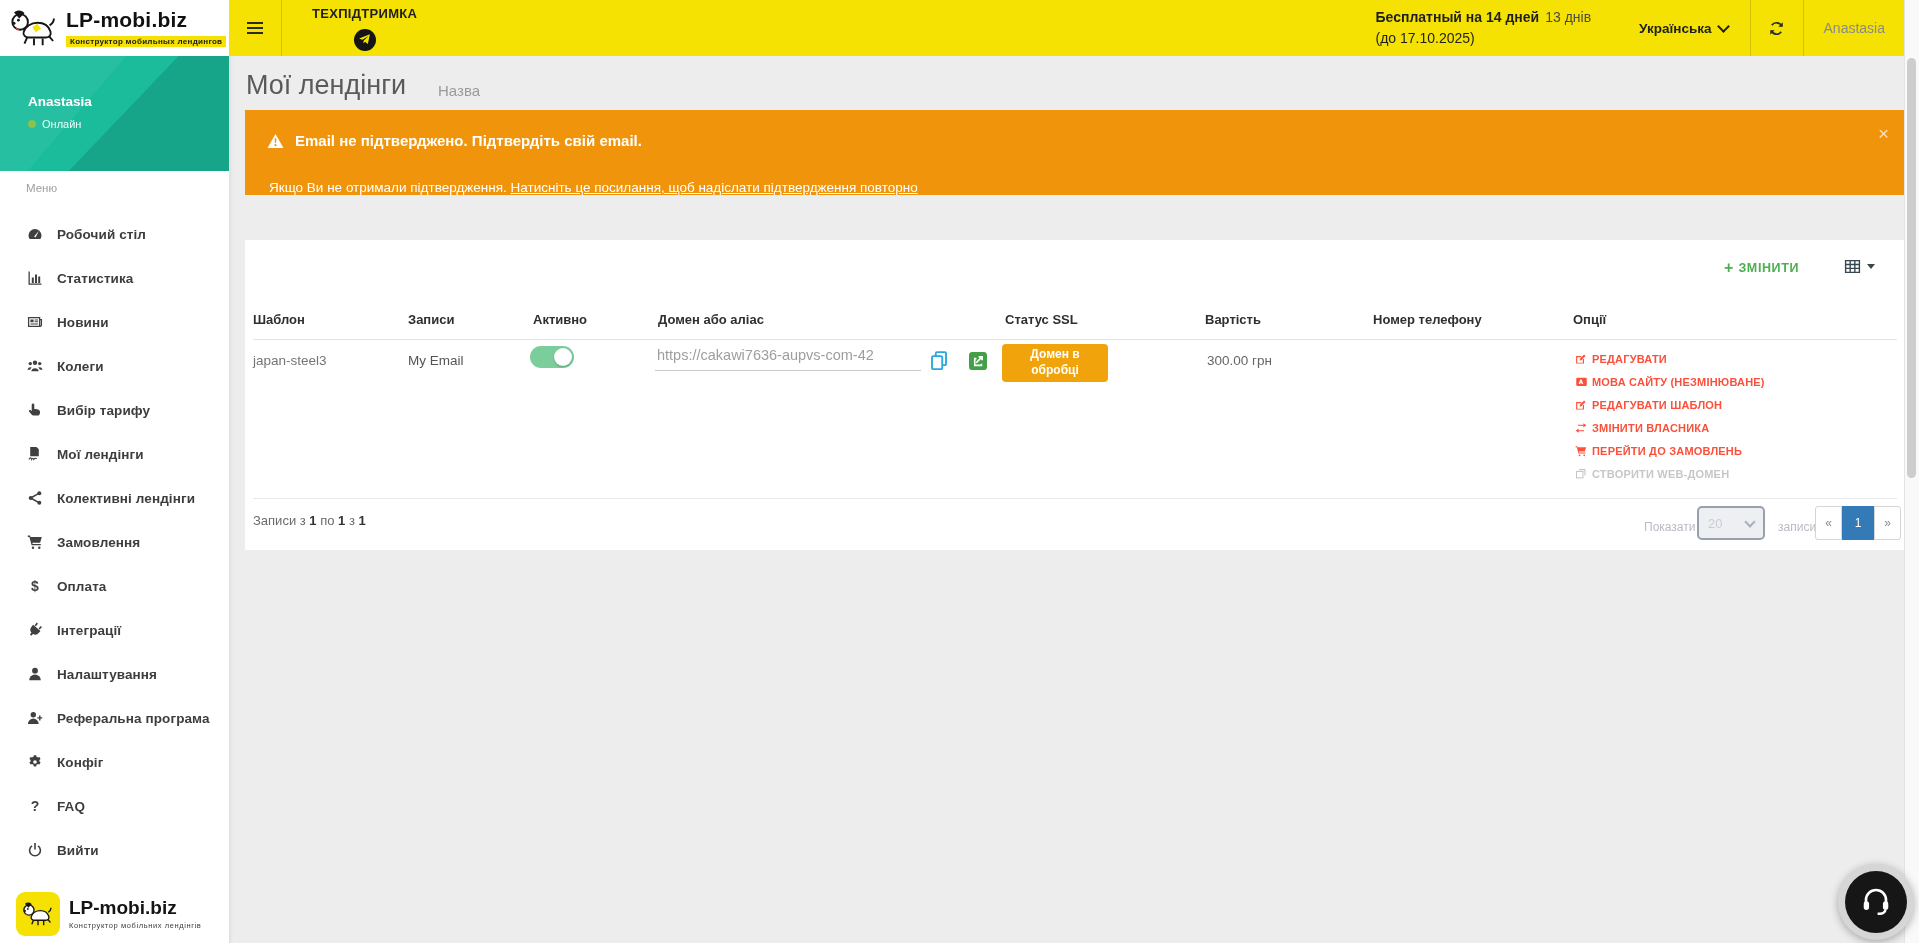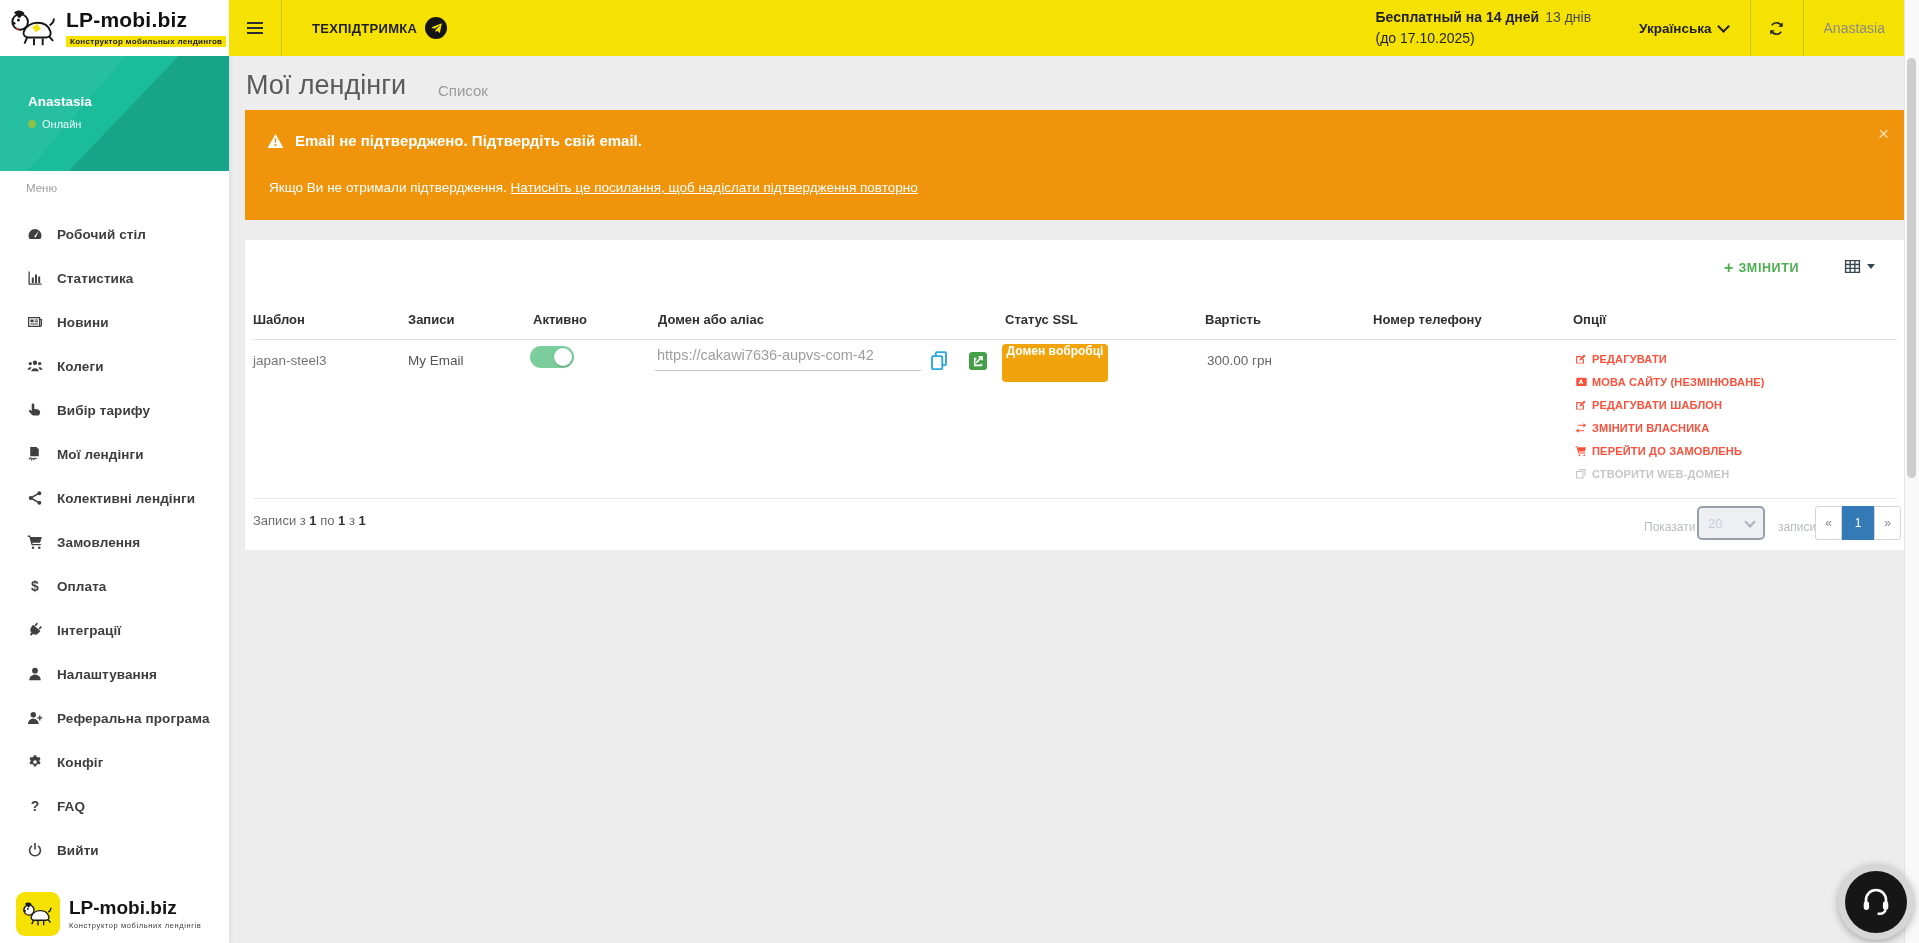--- a/index.html
+++ b/index.html
@@ -6,21 +6,21 @@
   #app{position:relative;width:1919px;height:943px;background:#ededed;overflow:hidden;
        font-family:"Liberation Sans","DejaVu Sans",sans-serif;color:#333;}
 
   
   .topbar{position:absolute;left:229px;top:0;right:14px;height:56px;background:#F5E203;
           display:flex;align-items:center;}
   .tb-div{width:1px;height:56px;background:rgba(0,0,0,.14);}
   .burger{width:52px;height:56px;display:flex;flex-direction:column;justify-content:center;
           align-items:center;gap:3px;cursor:pointer;}
   .burger i{display:block;width:16px;height:2px;background:#2b2b2b;}
-  .support{display:flex;align-items:center;gap:8px;padding:0 26px 0 30px;cursor:pointer;}
+  .support{display:flex;align-items:center;gap:8px;padding:0 26px 0 30px;cursor:pointer;flex-direction:column;}
   .support .lbl{font-size:13px;font-weight:bold;color:#1f1f1f;letter-spacing:.3px;}
   .tg{width:22px;height:22px;border-radius:50%;background:#151515;display:flex;
       align-items:center;justify-content:center;}
   .spacer{flex:1;}
   .trial{line-height:1.5;margin-right:26px;font-size:14px;color:#1f1f1f;}
   .trial b{font-weight:bold;}
   .trial .days{font-weight:normal;color:#4a4a4a;margin-left:6px;}
   .lang{display:flex;align-items:center;gap:7px;font-size:13.5px;font-weight:bold;
         color:#1f1f1f;padding:0 22px;cursor:pointer;height:41px;}
   .chev{width:7px;height:7px;border-right:2px solid #1f1f1f;border-bottom:2px solid #1f1f1f;
@@ -56,21 +56,21 @@
   .logoBottom{position:absolute;left:16px;bottom:7px;display:flex;align-items:center;gap:9px;cursor:pointer;}
   .yicon{width:44px;height:44px;border-radius:9px;background:#F5E203;display:flex;align-items:center;justify-content:center;}
   .logoBottom .t1{font-size:19px;font-weight:bold;color:#141414;line-height:1.1;}
   .logoBottom .t2{font-size:7.5px;color:#3c3c3c;letter-spacing:.6px;margin-top:2px;}
 
   
   .pageTitle{position:absolute;left:246px;top:70px;font-size:27px;font-weight:normal;color:#5a5a5a;}
   .pageSub{position:absolute;left:438px;top:82px;font-size:15px;color:#9a9a9a;}
 
   
-  .alert{position:absolute;left:245px;top:110px;width:1660px;height:110px;background:#F0940B;box-sizing:border-box;}
+  .alert{position:absolute;left:245px;top:110px;width:1660px;height:85px;background:#F0940B;box-sizing:border-box;}
   .alert .l1{position:absolute;left:22px;top:22px;display:flex;align-items:center;gap:11px;
              color:#fff;font-size:15px;font-weight:bold;}
   .alert .l2{position:absolute;left:24px;top:70px;color:#fff;font-size:13.5px;}
   .alert .l2 a{color:#fff;text-decoration:underline;cursor:pointer;}
   .alert .x{position:absolute;right:16px;top:14px;font-size:19px;color:rgba(255,255,255,.7);cursor:pointer;line-height:1;}
 
   
   .card{position:absolute;left:245px;top:240px;width:1660px;height:310px;background:#fff;}
   .addBtn{position:absolute;right:106px;top:20px;display:flex;align-items:center;gap:5px;cursor:pointer;}
   .addBtn .plus{color:#4CAF50;font-size:16px;font-weight:bold;line-height:1;}
@@ -87,21 +87,21 @@
   .toggle .knob{position:absolute;right:2px;top:2px;width:18px;height:18px;border-radius:50%;background:#fff;
           box-shadow:0 1px 2px rgba(0,0,0,.25);}
   .domIn{position:absolute;left:410px;top:100px;width:262px;height:28px;border:none;outline:none;
          border-bottom:1px solid #c9c9c9;font-size:14.5px;color:#9e9e9e;background:transparent;
          font-family:"Liberation Sans","DejaVu Sans",sans-serif;}
   .iconBtn{position:absolute;cursor:pointer;display:flex;align-items:center;justify-content:center;}
   .copyBtn{left:684px;top:110px;width:20px;height:22px;color:#29A8E0;}
   .extBtn{left:724px;top:112px;width:18px;height:18px;}
   .badge{position:absolute;left:757px;top:104px;width:106px;height:38px;background:#F0A30A;border-radius:4px;
          color:#fff;font-size:12px;font-weight:bold;text-align:center;line-height:1.3;
-         display:flex;flex-direction:row;justify-content:center;}
+         display:flex;flex-direction:column;justify-content:center;}
   .c-price{left:962px;color:#666;}
   .opts{position:absolute;left:1330px;top:107px;}
   .opt{display:flex;align-items:center;gap:5px;height:23px;color:#FB503B;font-size:11px;
        font-weight:bold;letter-spacing:.2px;cursor:pointer;white-space:nowrap;}
   .opt .ic{width:12px;height:12px;color:#FB503B;}
   .opt.dis{color:#c7c7c7;cursor:default;}
   .opt.dis .ic{color:#c7c7c7;}
 
   .pgLine{position:absolute;left:8px;right:8px;top:258px;height:1px;background:#e8e8e8;}
   .pgSummary{position:absolute;left:8px;top:273px;font-size:13px;color:#6b6b6b;}
@@ -343,21 +343,21 @@
         </svg>
       </span>
       <div>
         <div class="t1">LP-mobi.biz</div>
         <div class="t2">Конструктор мобільних лендінгів</div>
       </div>
     </div>
   </div>
 
   <div class="pageTitle">Мої лендінги</div>
-  <div class="pageSub">Список</div>
+  <div class="pageSub">Назва</div>
 
   <div class="alert">
     <div class="l1">
       <svg width="17" height="16" viewBox="0 0 16 15">
         <path fill="#fff" d="M8 .8 15.5 14H.5z"></path>
         <path fill="#F0940B" d="M7.2 5h1.6l-.3 4.4H7.5zM8 10.4a1 1 0 1 0 0 2 1 1 0 0 0 0-2z"></path>
       </svg>
       <span>Email не підтверджено. Підтвердіть свій email.</span>
     </div>
     <div class="l2">

